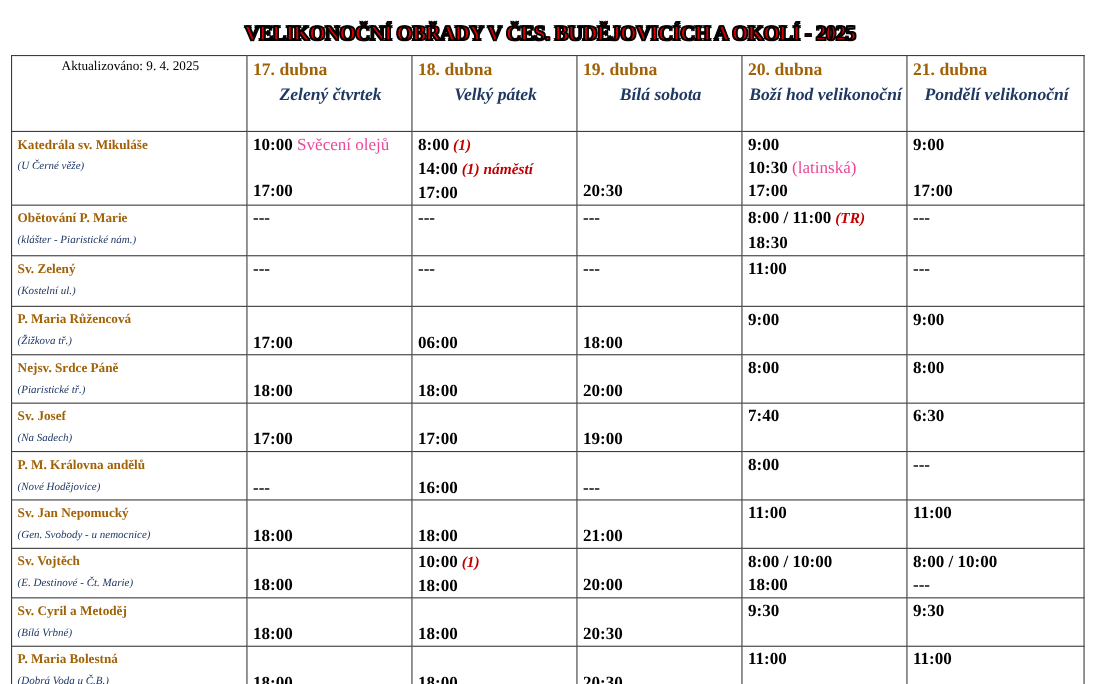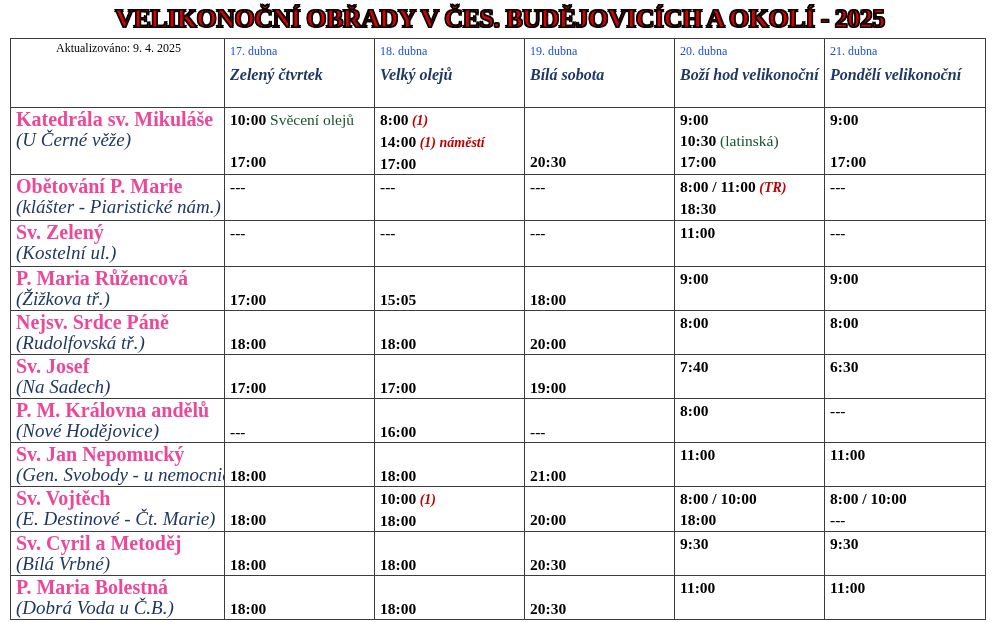--- a/index.html
+++ b/index.html
@@ -5,24 +5,24 @@
   * { box-sizing: border-box; }
   html, body {
     margin: 0; padding: 0;
     width: 1000px; height: 622px;
     background: #ffffff;
     font-family: "Liberation Serif", serif;
     overflow: hidden;
   }
   .page-title {
     margin: 0;
-    padding-top: 1px;
+    padding-top: 13px;
     text-align: center;
     white-space: nowrap;
-    font-size: 26px;
+    font-size: 19px;
     line-height: 35px;
     font-weight: bold;
     letter-spacing: -0.5px;
     color: #d60000;
     -webkit-text-stroke: 1.2px #000000;
     text-shadow:
       -1px -1px 0 #000, 1px -1px 0 #000,
       -1px  1px 0 #000, 1px  1px 0 #000;
   }
   table.schedule {
@@ -45,37 +45,37 @@
 
   th.updated-cell {
     font-weight: normal;
     font-size: 12px;
     text-align: center;
     padding-top: 2px;
     color: #000;
   }
   th.day-col { text-align: left; font-weight: normal; }
   .col-date {
-    font-size: 12px; font-weight: normal; color: #1d4ed8; line-height: 23px;
+    font-size: 16px; font-weight: bold; color: #a16207; line-height: 23px;
   }
   .col-day {
     font-size: 16px; font-weight: bold; font-style: italic;
-    color: #1f3864; line-height: 23px;
+    color: #1f3864; line-height: 23px; text-align: center;
   }
   .church {
-    font-size: 20px; font-weight: bold; color: #ec4899; line-height: 21px;
+    font-size: 12px; font-weight: bold; color: #a16207; line-height: 21px;
     white-space: nowrap;
   }
   .loc {
-    font-size: 19px; font-style: italic; color: #1f3864; line-height: 20px;
+    font-size: 10px; font-style: italic; color: #1f3864; line-height: 20px;
     white-space: nowrap;
   }
   .line { min-height: 21px; line-height: 21px; font-size: 15.5px; white-space: nowrap; }
   .seg-time { font-weight: bold; color: #000; }
-  .seg-plain { font-weight: normal; color: #14532d; }
+  .seg-plain { font-weight: normal; color: #ec4899; }
   .seg-red { font-weight: bold; font-style: italic; color: #c00000; font-size: 14px; }
 </style>
 </head>
 <body>
 
 <h1 class="page-title">VELIKONOČNÍ OBŘADY V ČES. BUDĚJOVICÍCH A OKOLÍ - 2025</h1>
 
 <table class="schedule">
   <colgroup>
     <col style="width:214px">
@@ -87,21 +87,21 @@
   </colgroup>
   <thead>
     <tr>
       <th class="updated-cell">Aktualizováno: 9. 4. 2025</th>
     <th class="day-col">
           <div class="col-date">17. dubna</div>
           <div class="col-day">Zelený čtvrtek</div>
         </th>
         <th class="day-col">
           <div class="col-date">18. dubna</div>
-          <div class="col-day">Velký olejů</div>
+          <div class="col-day">Velký pátek</div>
         </th>
         <th class="day-col">
           <div class="col-date">19. dubna</div>
           <div class="col-day">Bílá sobota</div>
         </th>
         <th class="day-col">
           <div class="col-date">20. dubna</div>
           <div class="col-day">Boží hod velikonoční</div>
         </th>
         <th class="day-col">
@@ -198,39 +198,39 @@
         <td>
           <div class="church">P. Maria Růžencová</div>
           <div class="loc">(Žižkova tř.)</div>
         </td>
         <td>
           <div class="line"></div>
           <div class="line"><span class="seg-time">17:00</span></div>
         </td>
         <td>
           <div class="line"></div>
-          <div class="line"><span class="seg-time">15:05</span></div>
+          <div class="line"><span class="seg-time">06:00</span></div>
         </td>
         <td>
           <div class="line"></div>
           <div class="line"><span class="seg-time">18:00</span></div>
         </td>
         <td>
           <div class="line"><span class="seg-time">9:00</span></div>
           <div class="line"></div>
         </td>
         <td>
           <div class="line"><span class="seg-time">9:00</span></div>
           <div class="line"></div>
         </td>
       </tr>
       <tr>
         <td>
           <div class="church">Nejsv. Srdce Páně</div>
-          <div class="loc">(Rudolfovská tř.)</div>
+          <div class="loc">(Piaristické tř.)</div>
         </td>
         <td>
           <div class="line"></div>
           <div class="line"><span class="seg-time">18:00</span></div>
         </td>
         <td>
           <div class="line"></div>
           <div class="line"><span class="seg-time">18:00</span></div>
         </td>
         <td>

